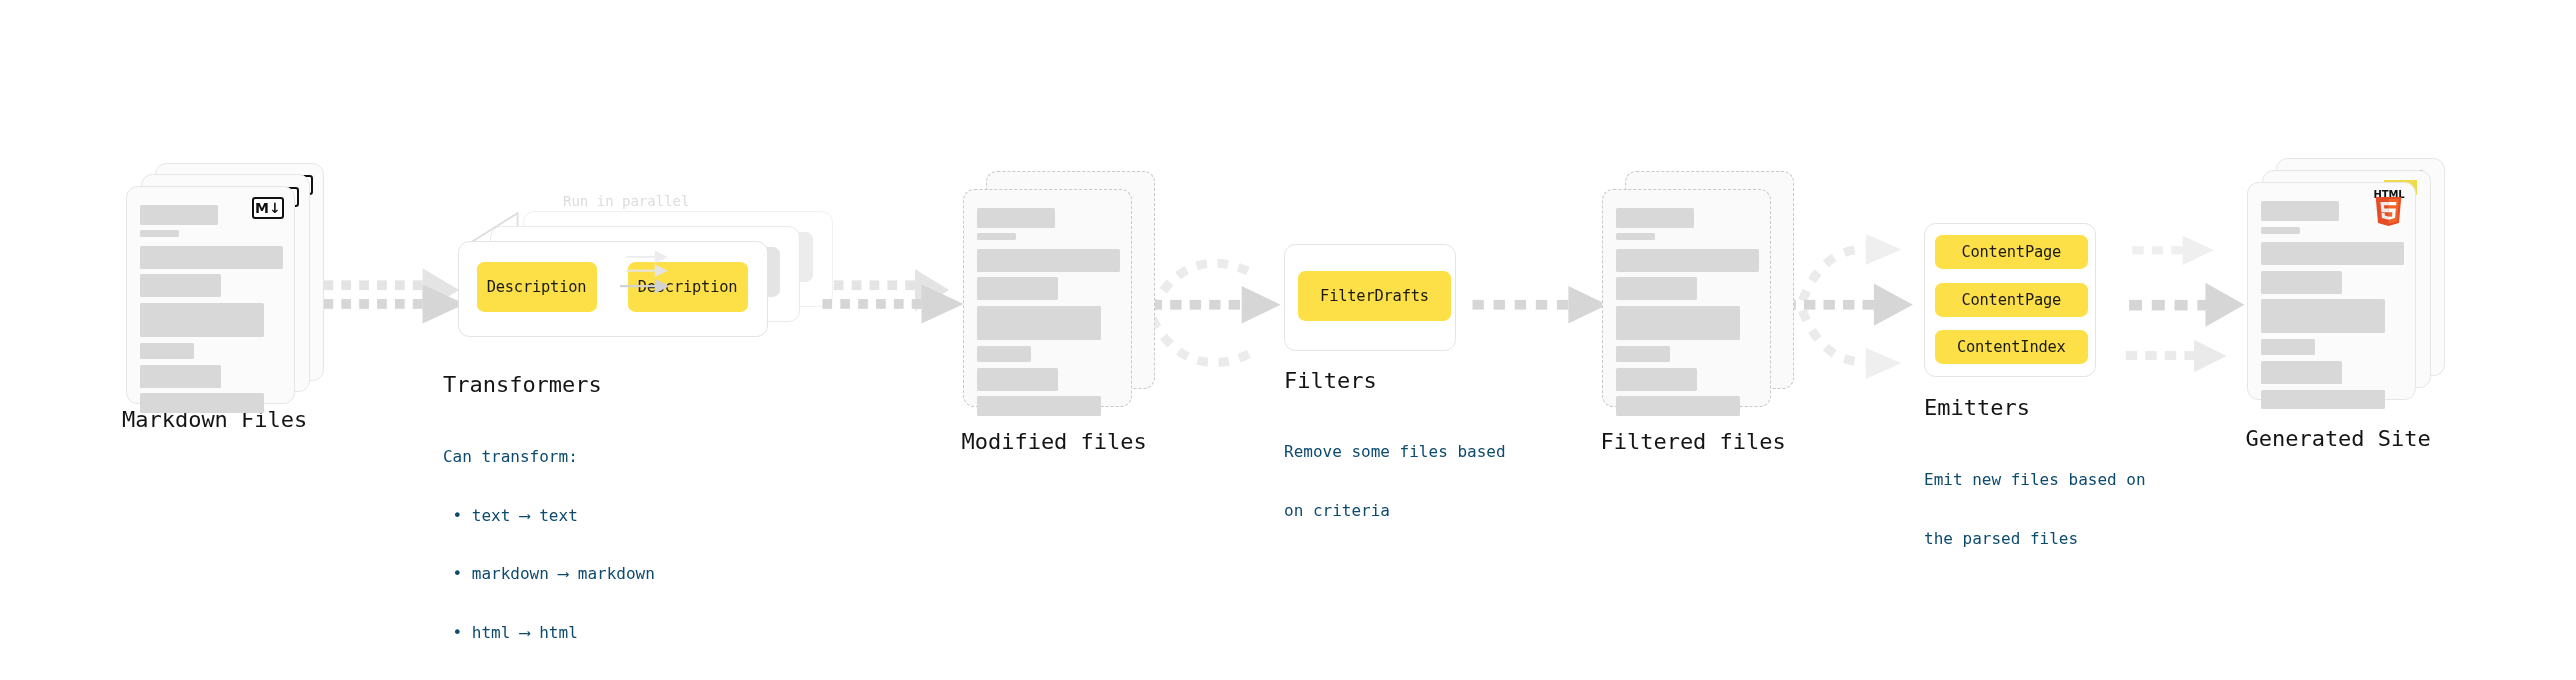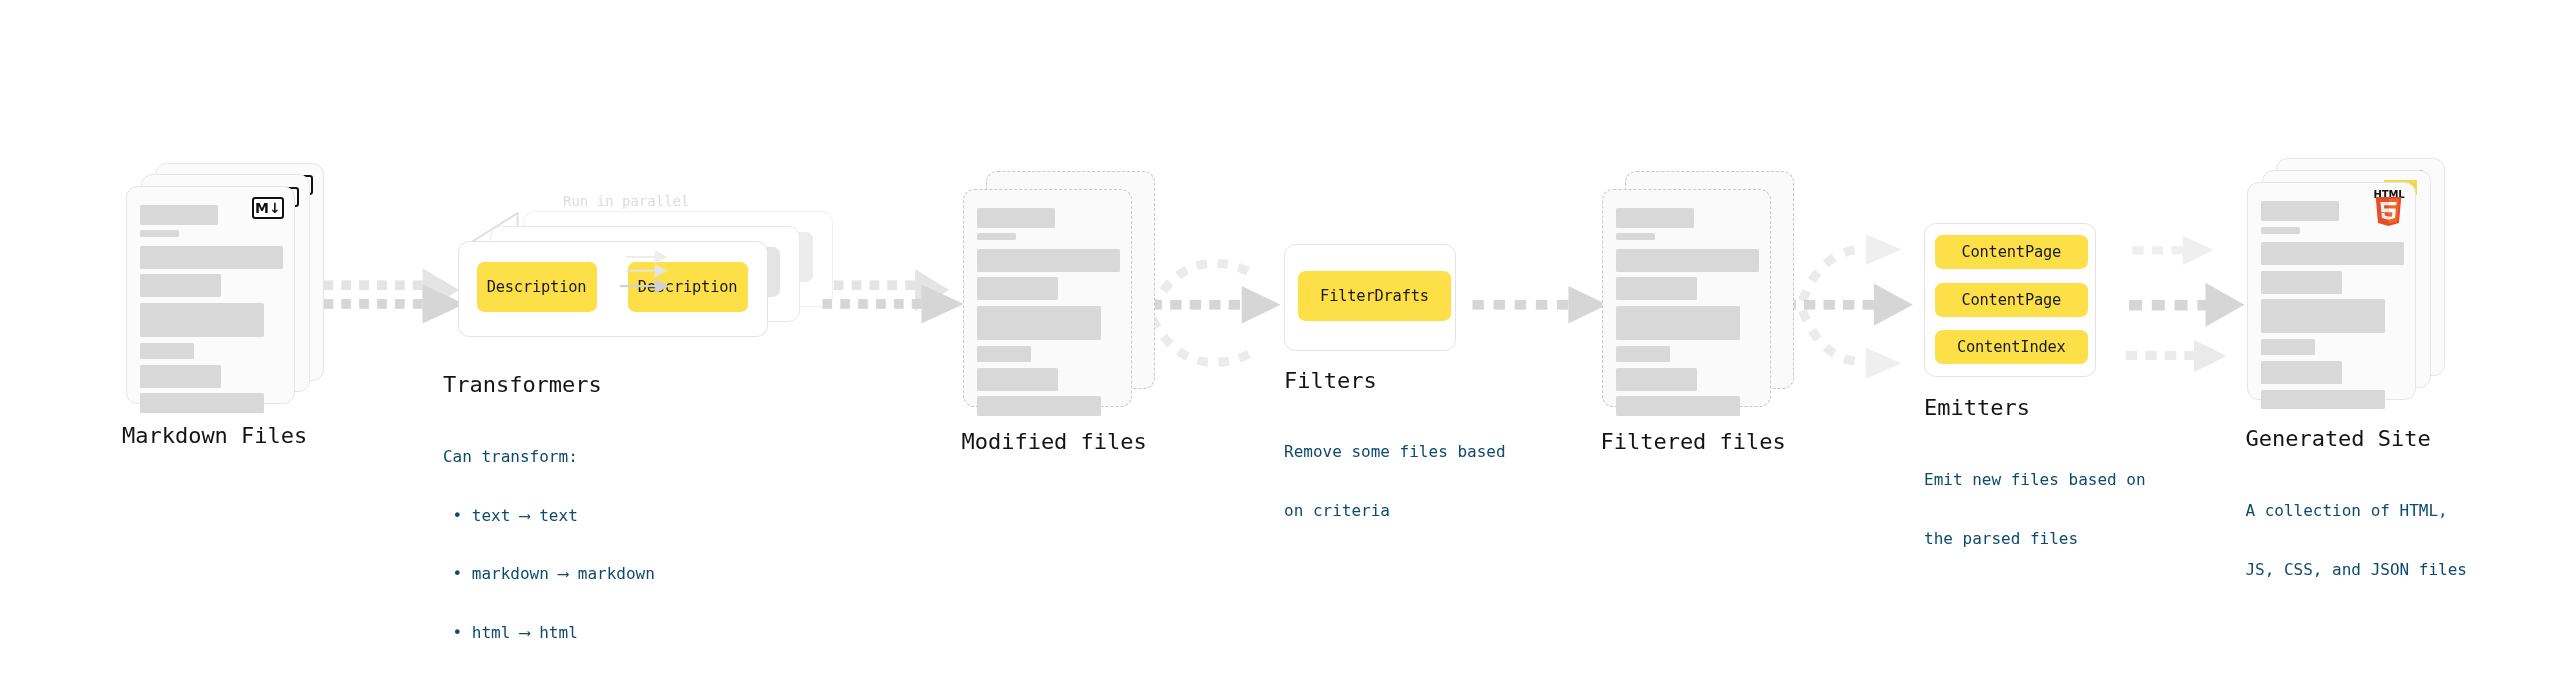--- a/index.html
+++ b/index.html
@@ -160,21 +160,21 @@
           <div class="bar" style="width:39px;height:7.3px;margin-bottom:8.1px;"></div>
           <div class="bar" style="width:143px;height:23px;"></div>
           <div class="bar" style="width:81px;height:23px;"></div>
           <div class="bar" style="width:124px;height:34px;"></div>
           <div class="bar" style="width:54px;height:16.3px;"></div>
           <div class="bar" style="width:81px;height:23px;"></div>
           <div class="bar" style="width:124px;height:19.5px;"></div>
         </div>
       </div>
     </div>
-    <div class="title" style="left:-4.1px; top:260px;">Markdown Files</div>
+    <div class="title" style="left:-4.1px; top:244px;">Markdown Files</div>
   </div>
 
   <svg class="ov" width="2576" height="681" viewBox="0 0 3170 838">
     <g fill="#e4e4e4">
       <rect x="398" y="345" width="12" height="12"></rect>
         <rect x="420" y="345" width="12" height="12"></rect>
       <rect x="442" y="345" width="12" height="12"></rect>
         <rect x="464" y="345" width="12" height="12"></rect>
       <rect x="486" y="345" width="12" height="12"></rect>
         <rect x="508" y="345" width="12" height="12"></rect>
@@ -420,20 +420,16 @@
           <div class="bar" style="width:143px;height:23px;"></div>
           <div class="bar" style="width:81px;height:23px;"></div>
           <div class="bar" style="width:124px;height:34px;"></div>
           <div class="bar" style="width:54px;height:16.3px;"></div>
           <div class="bar" style="width:81px;height:23px;"></div>
           <div class="bar" style="width:124px;height:19.5px;"></div>
         </div>
       </div>
     </div>
     <div class="title" style="left:-1.6px; top:268px;">Generated Site</div>
-    <div class="caption" style="left:-1.6px; top:304px;">
-      <span class="bl">A collection of HTML,</span>
-      <span class="bl">JS, CSS, and JSON files</span>
-    </div>
   </div>
 
 </div>
 
 
 </body></html>

